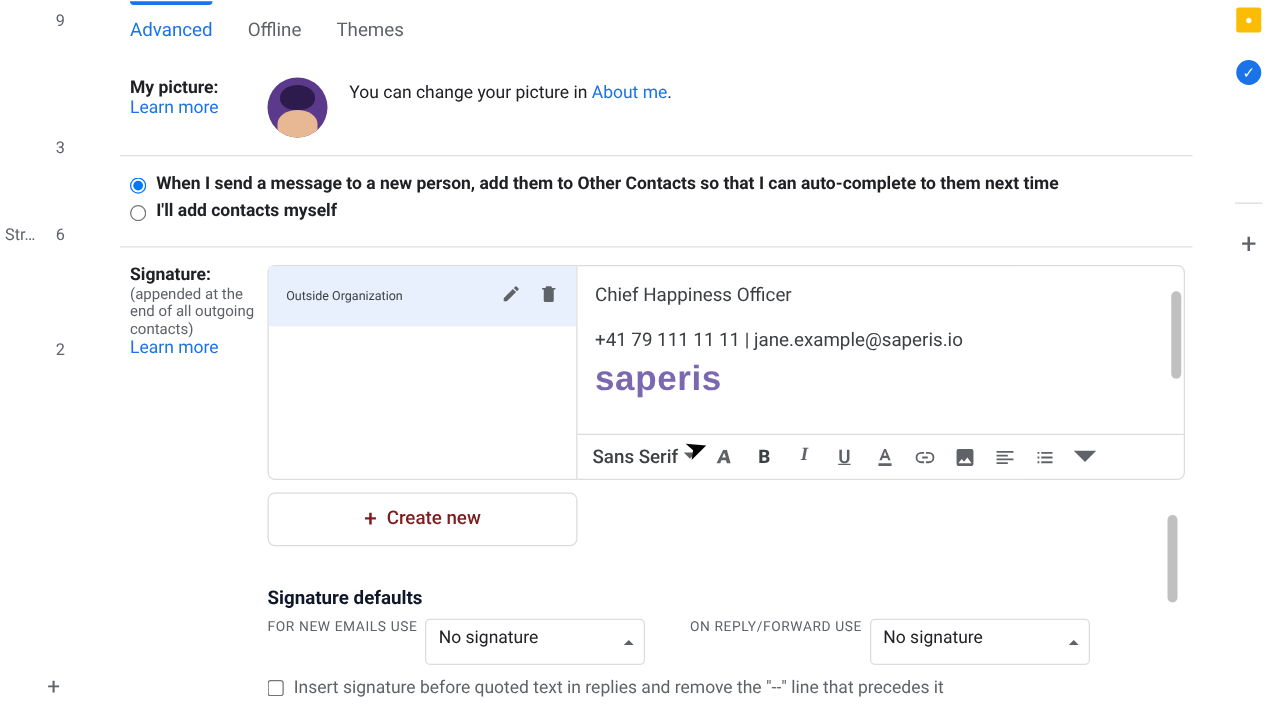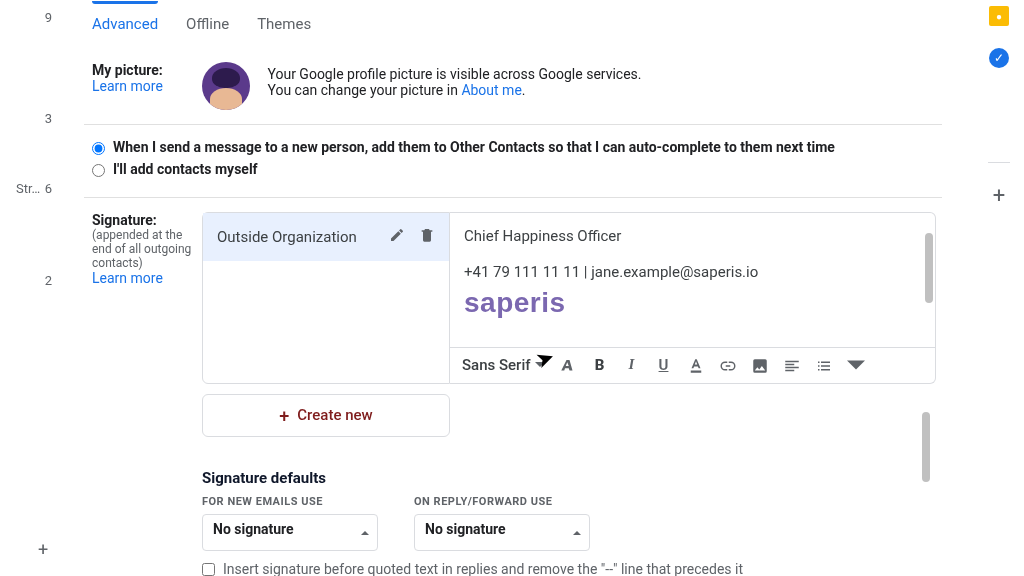--- a/index.html
+++ b/index.html
@@ -16,21 +16,21 @@
     .left-gutter {
       position: absolute;
       left: 0;
       top: 0;
       width: 70px;
       height: 576px;
       font-size: 13px;
       color: #5f6368;
     }
     .gutter-num { position: absolute; right: 18px; text-align: right; }
-    .gutter-label { position: absolute; left: 16px; font-size: 13px; }
+    .gutter-label { position: absolute; left: 4px; font-size: 13px; }
     .gutter-add {
       position: absolute;
       left: 28px;
       bottom: 12px;
       width: 30px;
       height: 30px;
       display: flex;
       align-items: center;
       justify-content: center;
       color: #5f6368;
@@ -52,21 +52,21 @@
       width: 20px; height: 20px;
       display: flex; align-items: center; justify-content: center;
       border-radius: 4px;
       font-size: 16px;
     }
     .right-icon.keep { background: #fbbc04; color: #fff; font-size: 10px; border-radius: 2px; }
     .right-icon.tasks { background: #1a73e8; color: #fff; border-radius: 50%; width: 20px; height: 20px; font-size: 12px; }
     .right-icon.plus { color: #5f6368; font-size: 22px; }
     .main {
       position: absolute;
-      left: 84px;
+      left: 96px;
       top: 0;
       width: 858px;
       height: 576px;
     }
     .tabs {
       display: flex;
       gap: 28px;
       height: 48px;
       align-items: center;
       font-size: 15px;
@@ -138,21 +138,21 @@
       background: #fff;
     }
     .sig-item {
       display: flex;
       align-items: center;
       justify-content: space-between;
       padding: 14px 14px;
       background: #e8f0fe;
       cursor: pointer;
     }
-    .sig-item-name { color: #3c4043; font-size: 15px; }
+    .sig-item-name { color: #3c4043; font-size: 10px; }
     .sig-actions { display: flex; gap: 14px; color: #5f6368; }
     .sig-actions span { cursor: pointer; font-size: 16px; }
     .sig-editor {
       flex: 1;
       border: 1px solid #dadce0;
       border-left: none;
       border-radius: 0 6px 6px 0;
       min-height: 172px;
       display: flex;
       flex-direction: column;
@@ -208,21 +208,21 @@
       padding: 10px 0;
       text-align: center;
       color: #7f1d1d;
       font-weight: 500;
       font-size: 15px;
       cursor: pointer;
     }
     .create-new .plus { font-size: 18px; margin-right: 8px; vertical-align: -2px; }
     .defaults-title { font-size: 15px; font-weight: 700; color: #0f172a; margin-top: 32px; margin-bottom: 8px; }
     .defaults-row { display: flex; gap: 36px; margin-bottom: 6px; }
-    .default-col { display: flex; flex-direction: column; gap: 6px; font-weight: bold; }
+    .default-col { display: flex; gap: 6px; }
     .default-label { font-size: 11px; letter-spacing: 0.5px; color: #5f6368; text-transform: uppercase; }
     .default-select {
       border: 1px solid #dadce0;
       border-radius: 4px;
       padding: 6px 24px 13px 10px;
       font-size: 14px;
       min-width: 176px;
       background: #fff;
       position: relative;
     }
@@ -286,21 +286,20 @@
   </div>
 
   <div class="section">
     <div class="section-label">
       <div>My picture:</div>
       <div class="learn-more">Learn more</div>
     </div>
     <div class="section-body">
       <span class="avatar"></span>
       <span class="pic-text">
-        <div>Your Google profile picture is visible across Google services.</div>
         <div>
           <span>You can change your picture in </span><span class="link">About me</span><span>.</span>
         </div>
       </span>
     </div>
   </div>
 
   <div class="section">
     <div class="section-body">
       <div class="radio-row">

